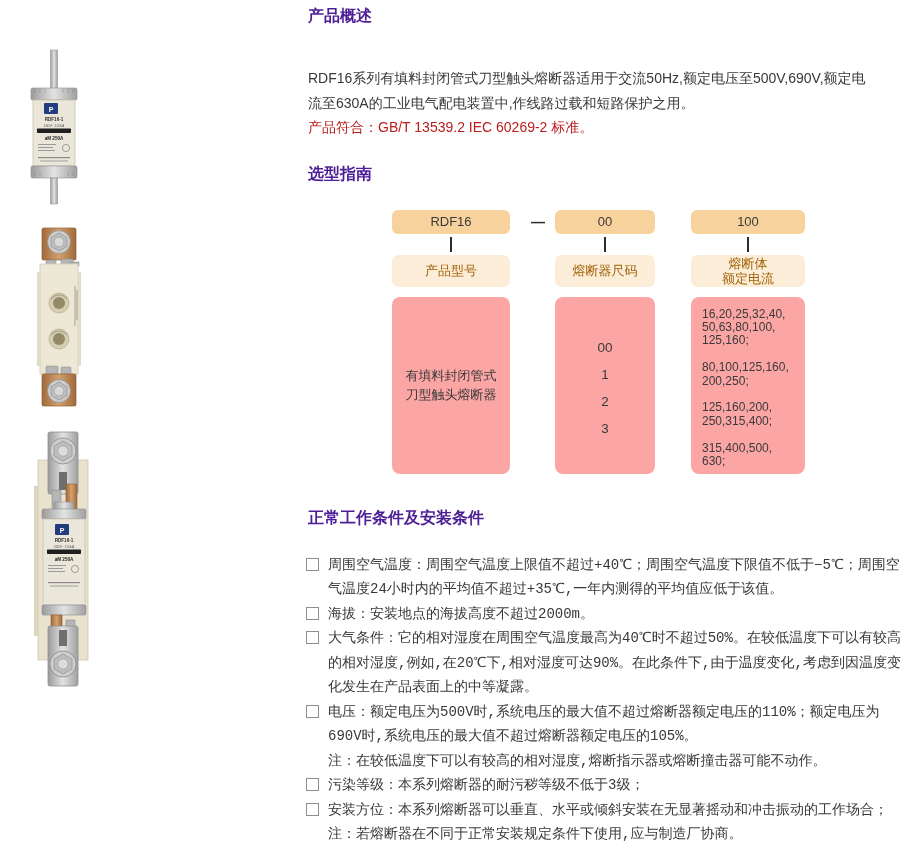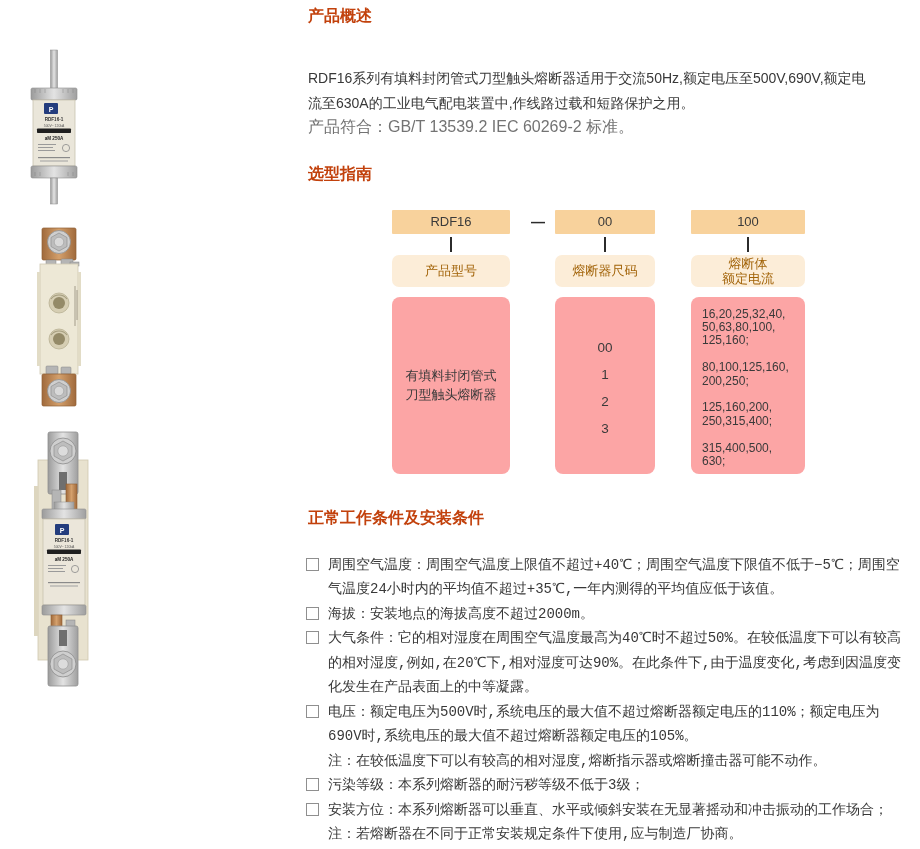--- a/index.html
+++ b/index.html
@@ -10,38 +10,38 @@
     color:#383838;
   }
   .photos { position:absolute; left:0; top:0; width:140px; height:849px; }
   .photo { position:absolute; }
   .photo1 { left:28px; top:48px; }
   .photo2 { left:34px; top:226px; }
   .photo3 { left:28px; top:430px; }
 
   .main { position:absolute; left:308px; top:0; width:600px; padding-top:6px; }
   h2.sec-title {
-    font-size:16px; font-weight:bold; color:#c2410c; line-height:20px;
+    font-size:16px; font-weight:bold; color:#4c1d95; line-height:20px;
   }
   .overview-body {
     margin-top:40px; font-size:14px; line-height:24.5px; color:#383838;
     white-space:pre-line;
   }
   .overview-standards {
-    font-size:16px; line-height:24.5px; color:#737373;
+    font-size:14px; line-height:24.5px; color:#b91c1c;
   }
   .sec-selection { margin-top:24px; }
   .diagram { position:relative; margin-top:26px; height:264px; }
   .dcol { position:absolute; top:0; }
   .dcol1 { left:84px;  width:118px; }
   .dcol2 { left:247px; width:100px; }
   .dcol3 { left:383px; width:114px; }
   .code-box {
     height:24px; line-height:24px; text-align:center; font-size:13px;
-    background:#f8d29c; border-radius:1px; color:#3a3a3a;
+    background:#f8d29c; border-radius:6px; color:#3a3a3a;
   }
   .connector { height:21px; display:flex; justify-content:center; align-items:center; }
   .connector .vline { width:2px; height:15px; background:#2b2b2b; }
   .label-box {
     height:32px; background:#fcedd8; border-radius:7px; color:#a16207;
     display:flex; align-items:center; justify-content:center;
     font-size:13px; line-height:15px; text-align:center; white-space:pre-line;
   }
   .content-box {
     margin-top:10px; height:177px; background:#fca5a5; border-radius:8px;

